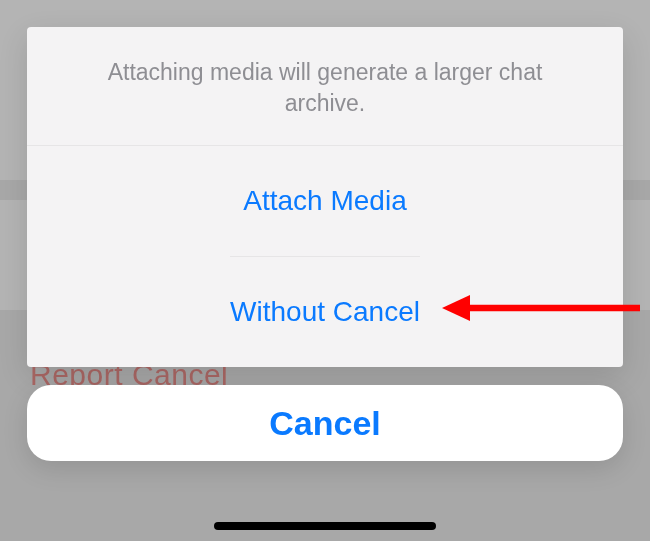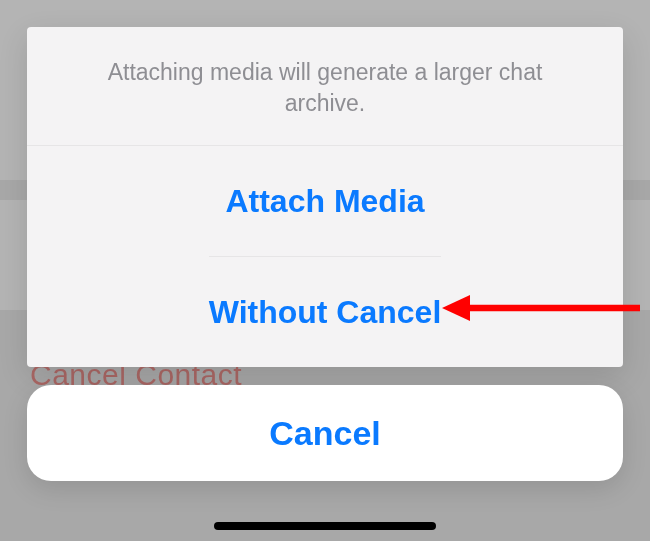--- a/index.html
+++ b/index.html
@@ -68,34 +68,34 @@
       font-size: 23px;
       line-height: 1.35;
       border-bottom: 1px solid rgba(0,0,0,0.055);
     }
     .sheet .action {
       flex: 1;
       display: flex;
       align-items: center;
       justify-content: center;
       color: #0a7aff;
-      font-size: 32px;
-      font-weight: 700;
+      font-size: 28px;
+      font-weight: 400;
       cursor: pointer;
       position: relative;
     }
     .sheet .action + .action {
       border-top: 1px solid rgba(0,0,0,0.055);
     }
     .cancel {
       position: absolute;
       left: 27px;
       right: 27px;
       top: 385px;
-      height: 96px;
+      height: 76px;
       background: #ffffff;
       border-radius: 24px;
       box-shadow: 0 8px 26px rgba(0,0,0,0.12);
       display: flex;
       align-items: center;
       justify-content: center;
       color: #0a7aff;
       font-size: 34px;
       font-weight: 600;
       cursor: pointer;
@@ -114,21 +114,21 @@
       position: absolute;
       pointer-events: none;
     }
   </style>
 </head>
 <body>
 
 <div class="backdrop">
   <div class="stripe1"></div>
   <div class="stripe2"></div>
-  <div class="redtext">Cancel Contact</div>
+  <div class="redtext">Report Cancel</div>
 </div>
 
 <div class="sheet">
   <div class="message">Attaching media will generate a larger chat archive.</div>
   <div class="action">
     <span>Attach Media</span>
   </div>
   <div class="action">
     <span>Without Cancel</span>
   </div>

